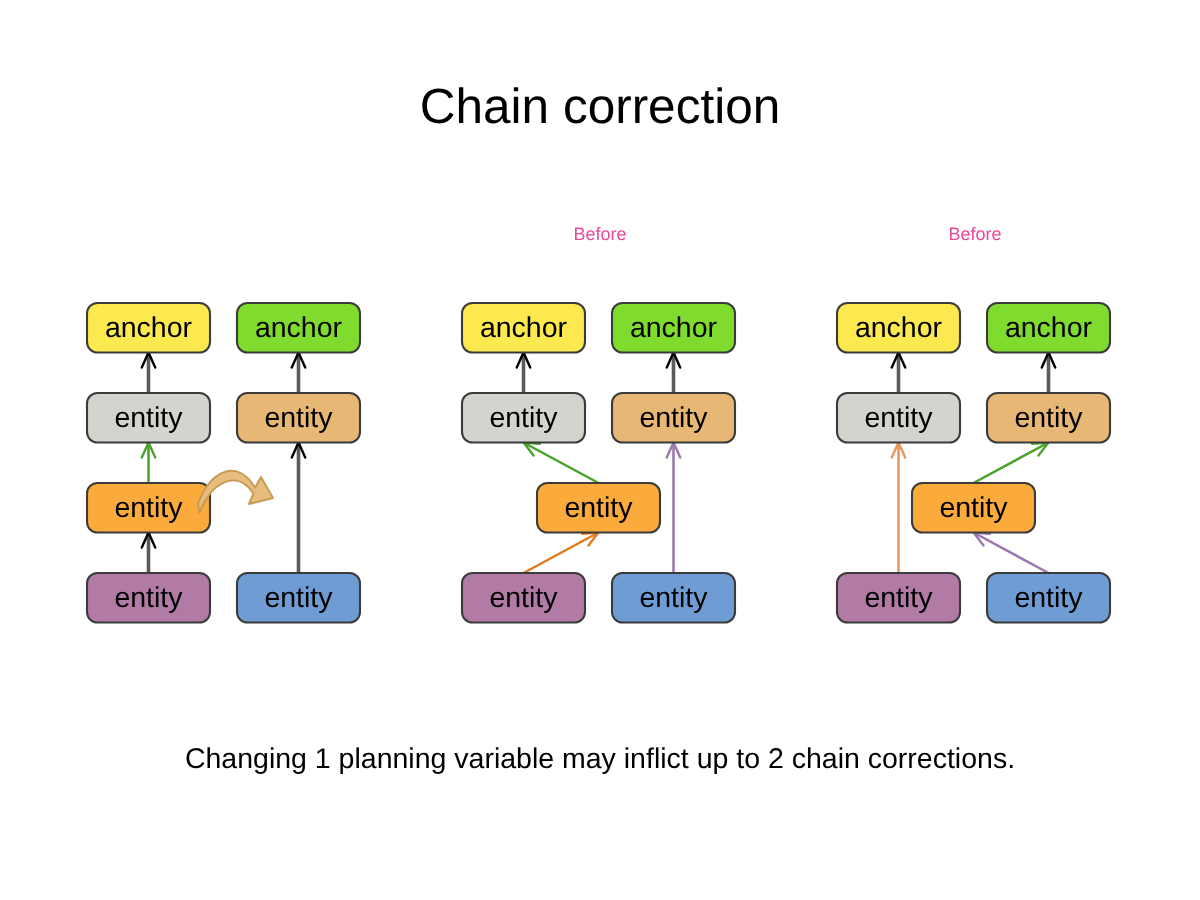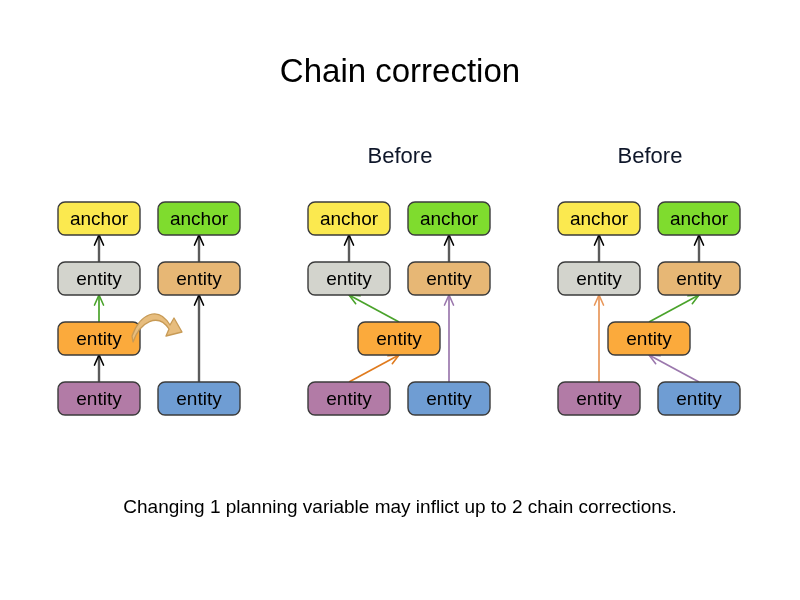--- a/index.html
+++ b/index.html
@@ -29,24 +29,24 @@
     width: 800px;
     text-align: center;
     font-size: 33px;
     line-height: 40px;
     font-weight: normal;
     color: #000000;
     white-space: pre;
   }
   .phase-label {
     position: absolute;
-    font-size: 22px;
+    font-size: 12px;
     line-height: 22px;
     text-align: center;
-    color: #0f172a;
+    color: #ec4899;
     white-space: pre;
   }
   #label-before { left: 300px; top: 121px; width: 200px; }
   #label-after  { left: 550px; top: 121px; width: 200px; }
   #caption {
     position: absolute;
     left: 0;
     top: 470px;
     width: 800px;
     text-align: center;

